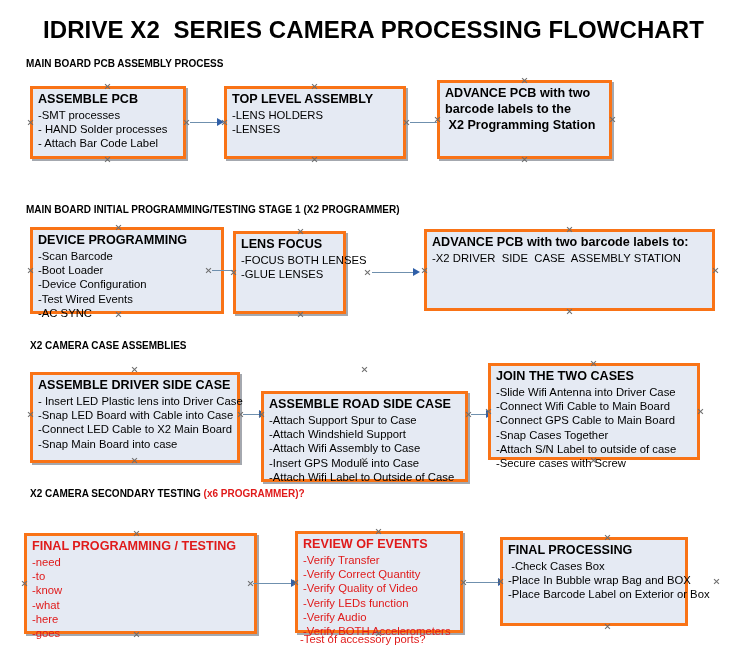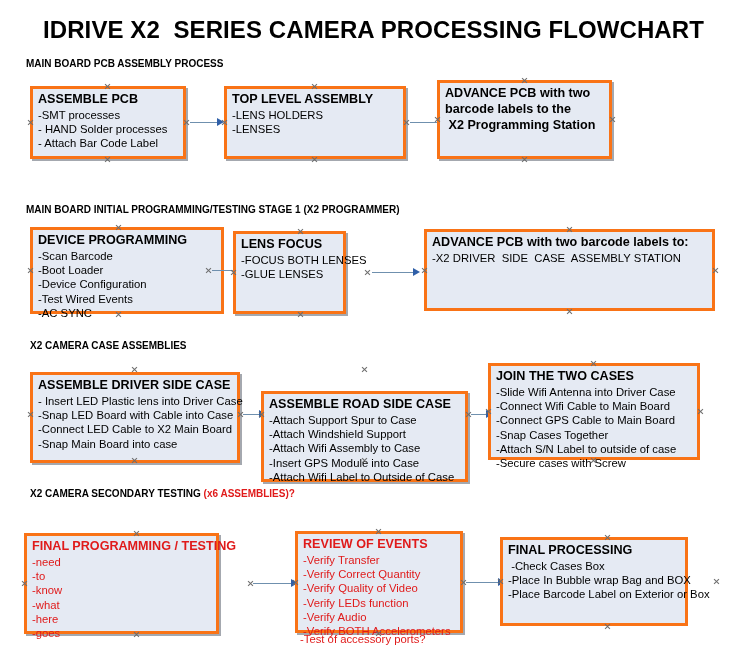--- a/index.html
+++ b/index.html
@@ -254,23 +254,23 @@
     <div class="pbox-line">-Connect GPS Cable to Main Board</div>
     <div class="pbox-line">-Snap Cases Together</div>
     <div class="pbox-line">-Attach S/N Label to outside of case</div>
     <div class="pbox-line">-Secure cases with Screw</div>
   </div>
   <div class="handle" style="left:590px; top:360px;"></div>
   <div class="handle" style="left:590px; top:457px;"></div>
   <div class="handle" style="left:485px; top:408px;"></div>
   <div class="handle" style="left:697px; top:408px;"></div>
 
-  <div class="section-header" style="left:30px; top:488px;"><span>X2 CAMERA SECONDARY TESTING </span><span class="accent">(x6 ASSEMBLIES)?</span></div>
-
-  <div class="pbox red" style="left:24px; top:533px; width:195px; height:101px;">
+  <div class="section-header" style="left:30px; top:488px;"><span>X2 CAMERA SECONDARY TESTING </span><span class="accent">(x6 PROGRAMMER)?</span></div>
+
+  <div class="pbox red" style="left:24px; top:533px; width:233px; height:101px;">
     <div class="pbox-title">FINAL PROGRAMMING / TESTING</div>
     <div class="pbox-line">-need</div>
     <div class="pbox-line">-to</div>
     <div class="pbox-line">-know</div>
     <div class="pbox-line">-what</div>
     <div class="pbox-line">-here</div>
     <div class="pbox-line">-goes</div>
   </div>
   <div class="handle" style="left:133px; top:530px;"></div>
   <div class="handle" style="left:133px; top:631px;"></div>

